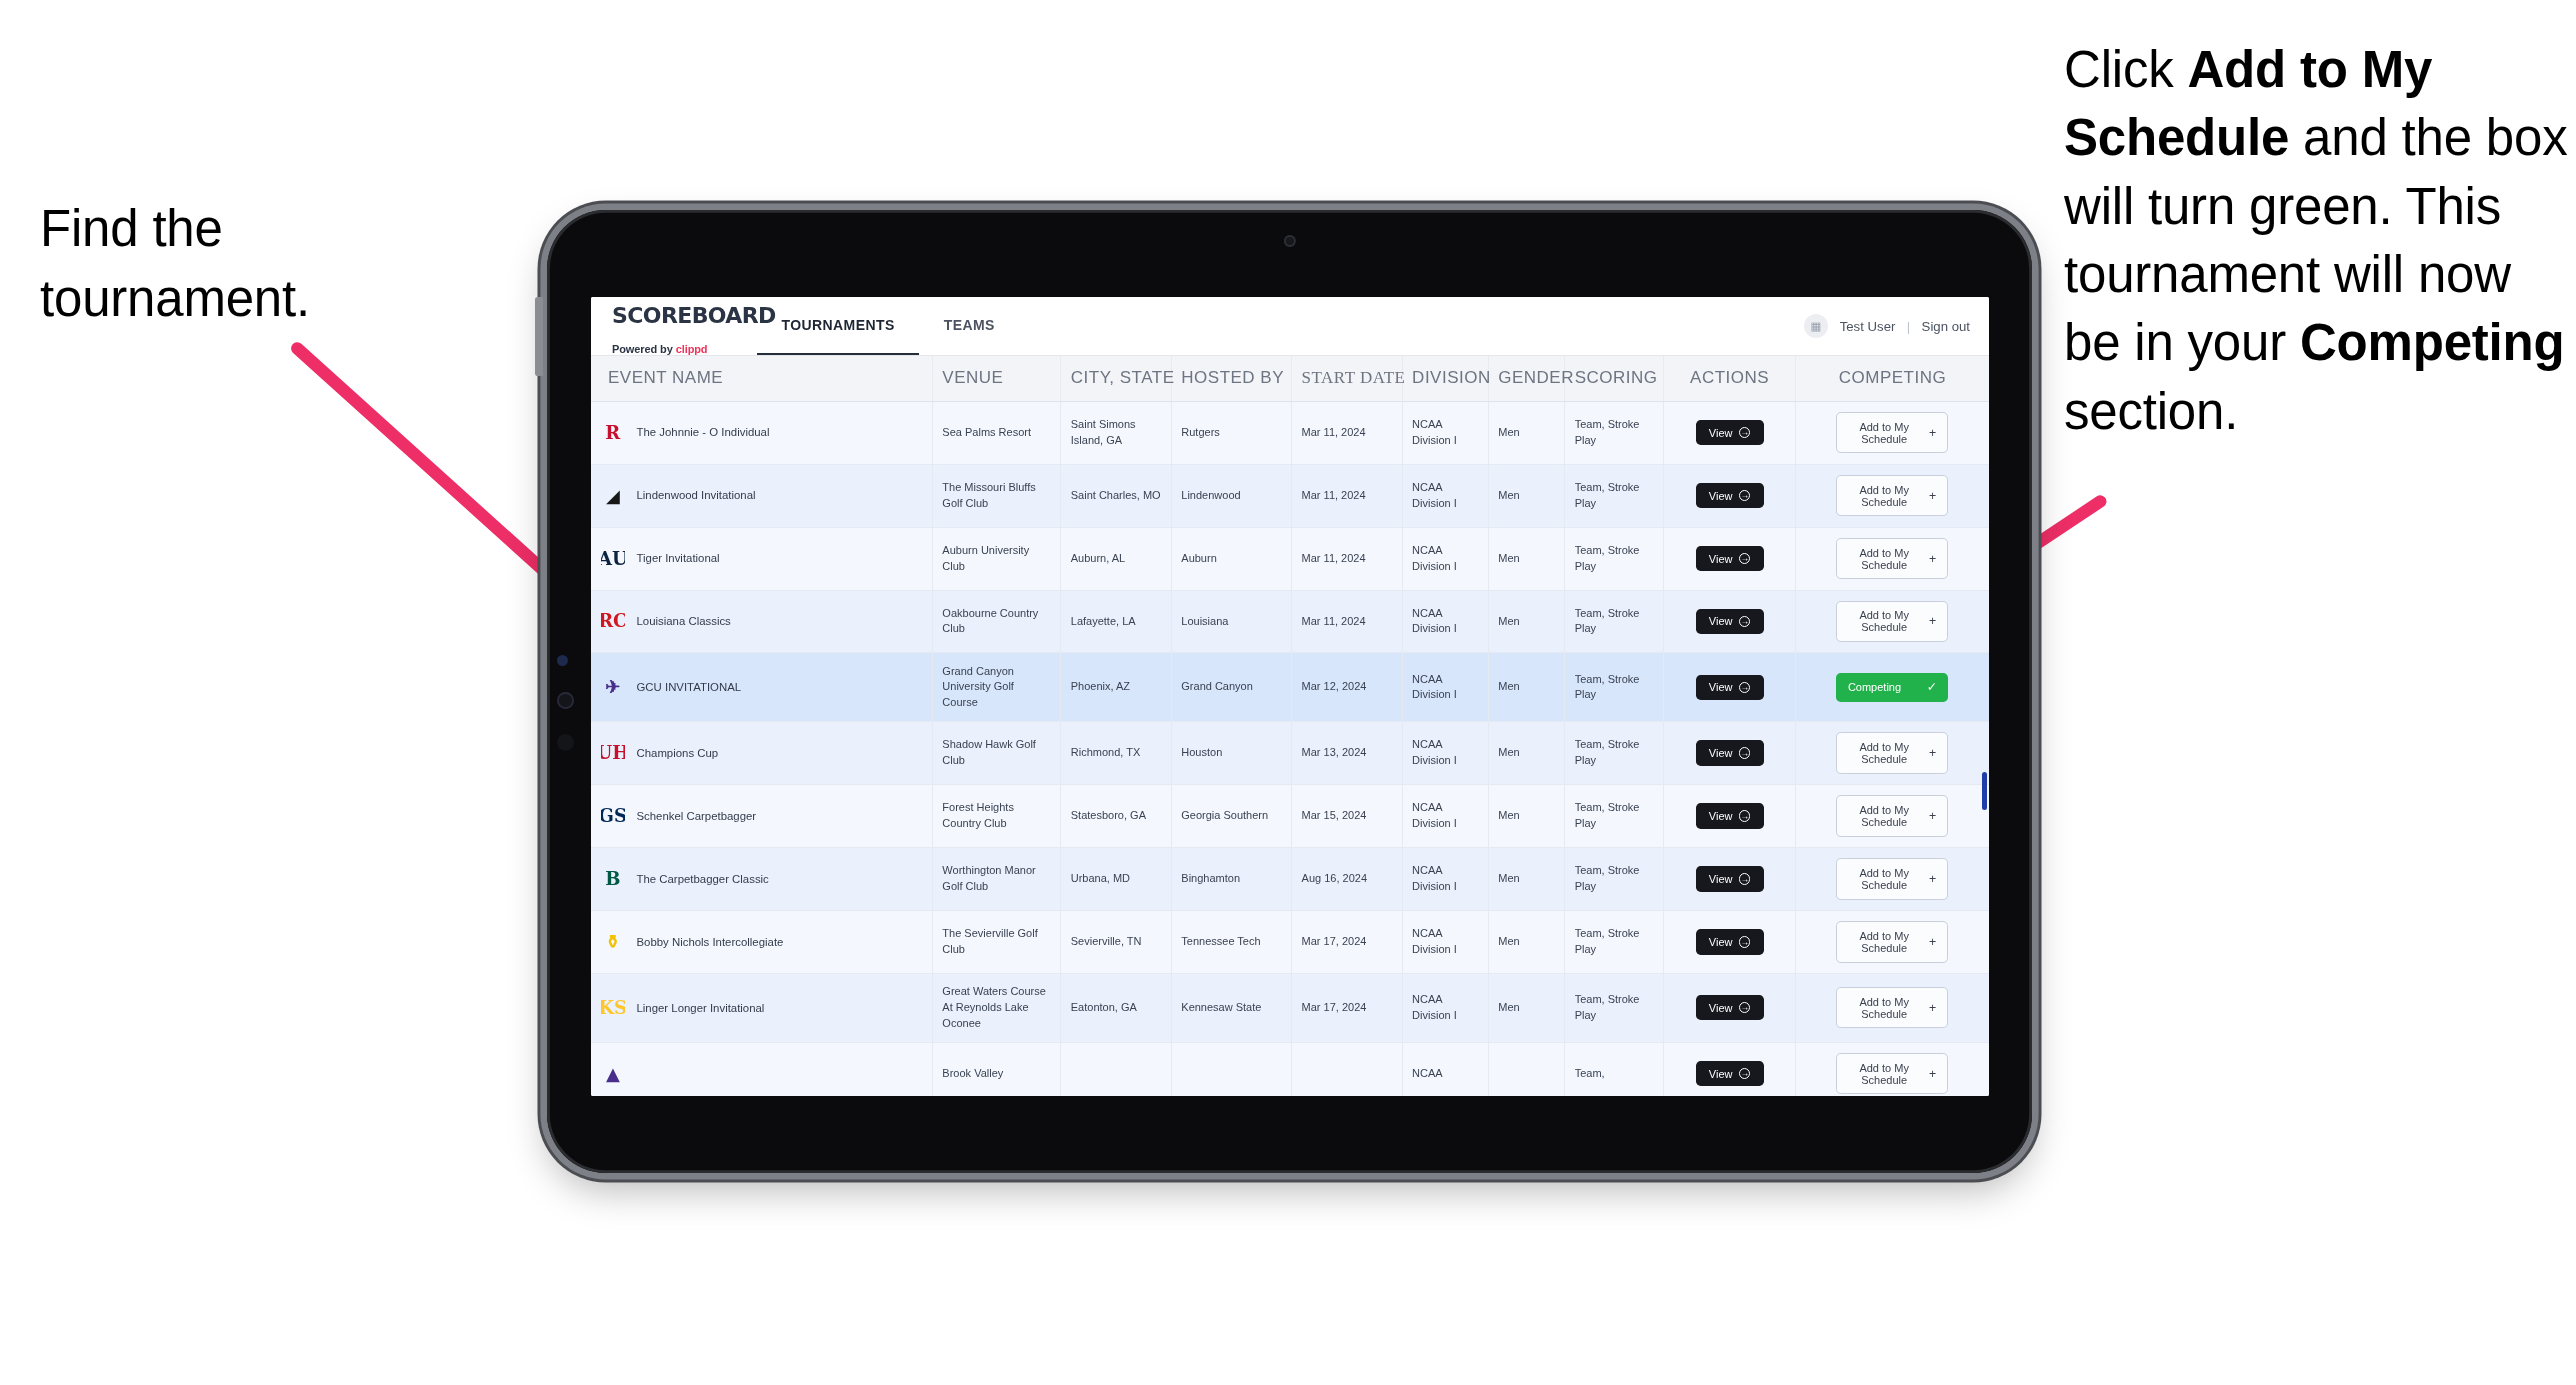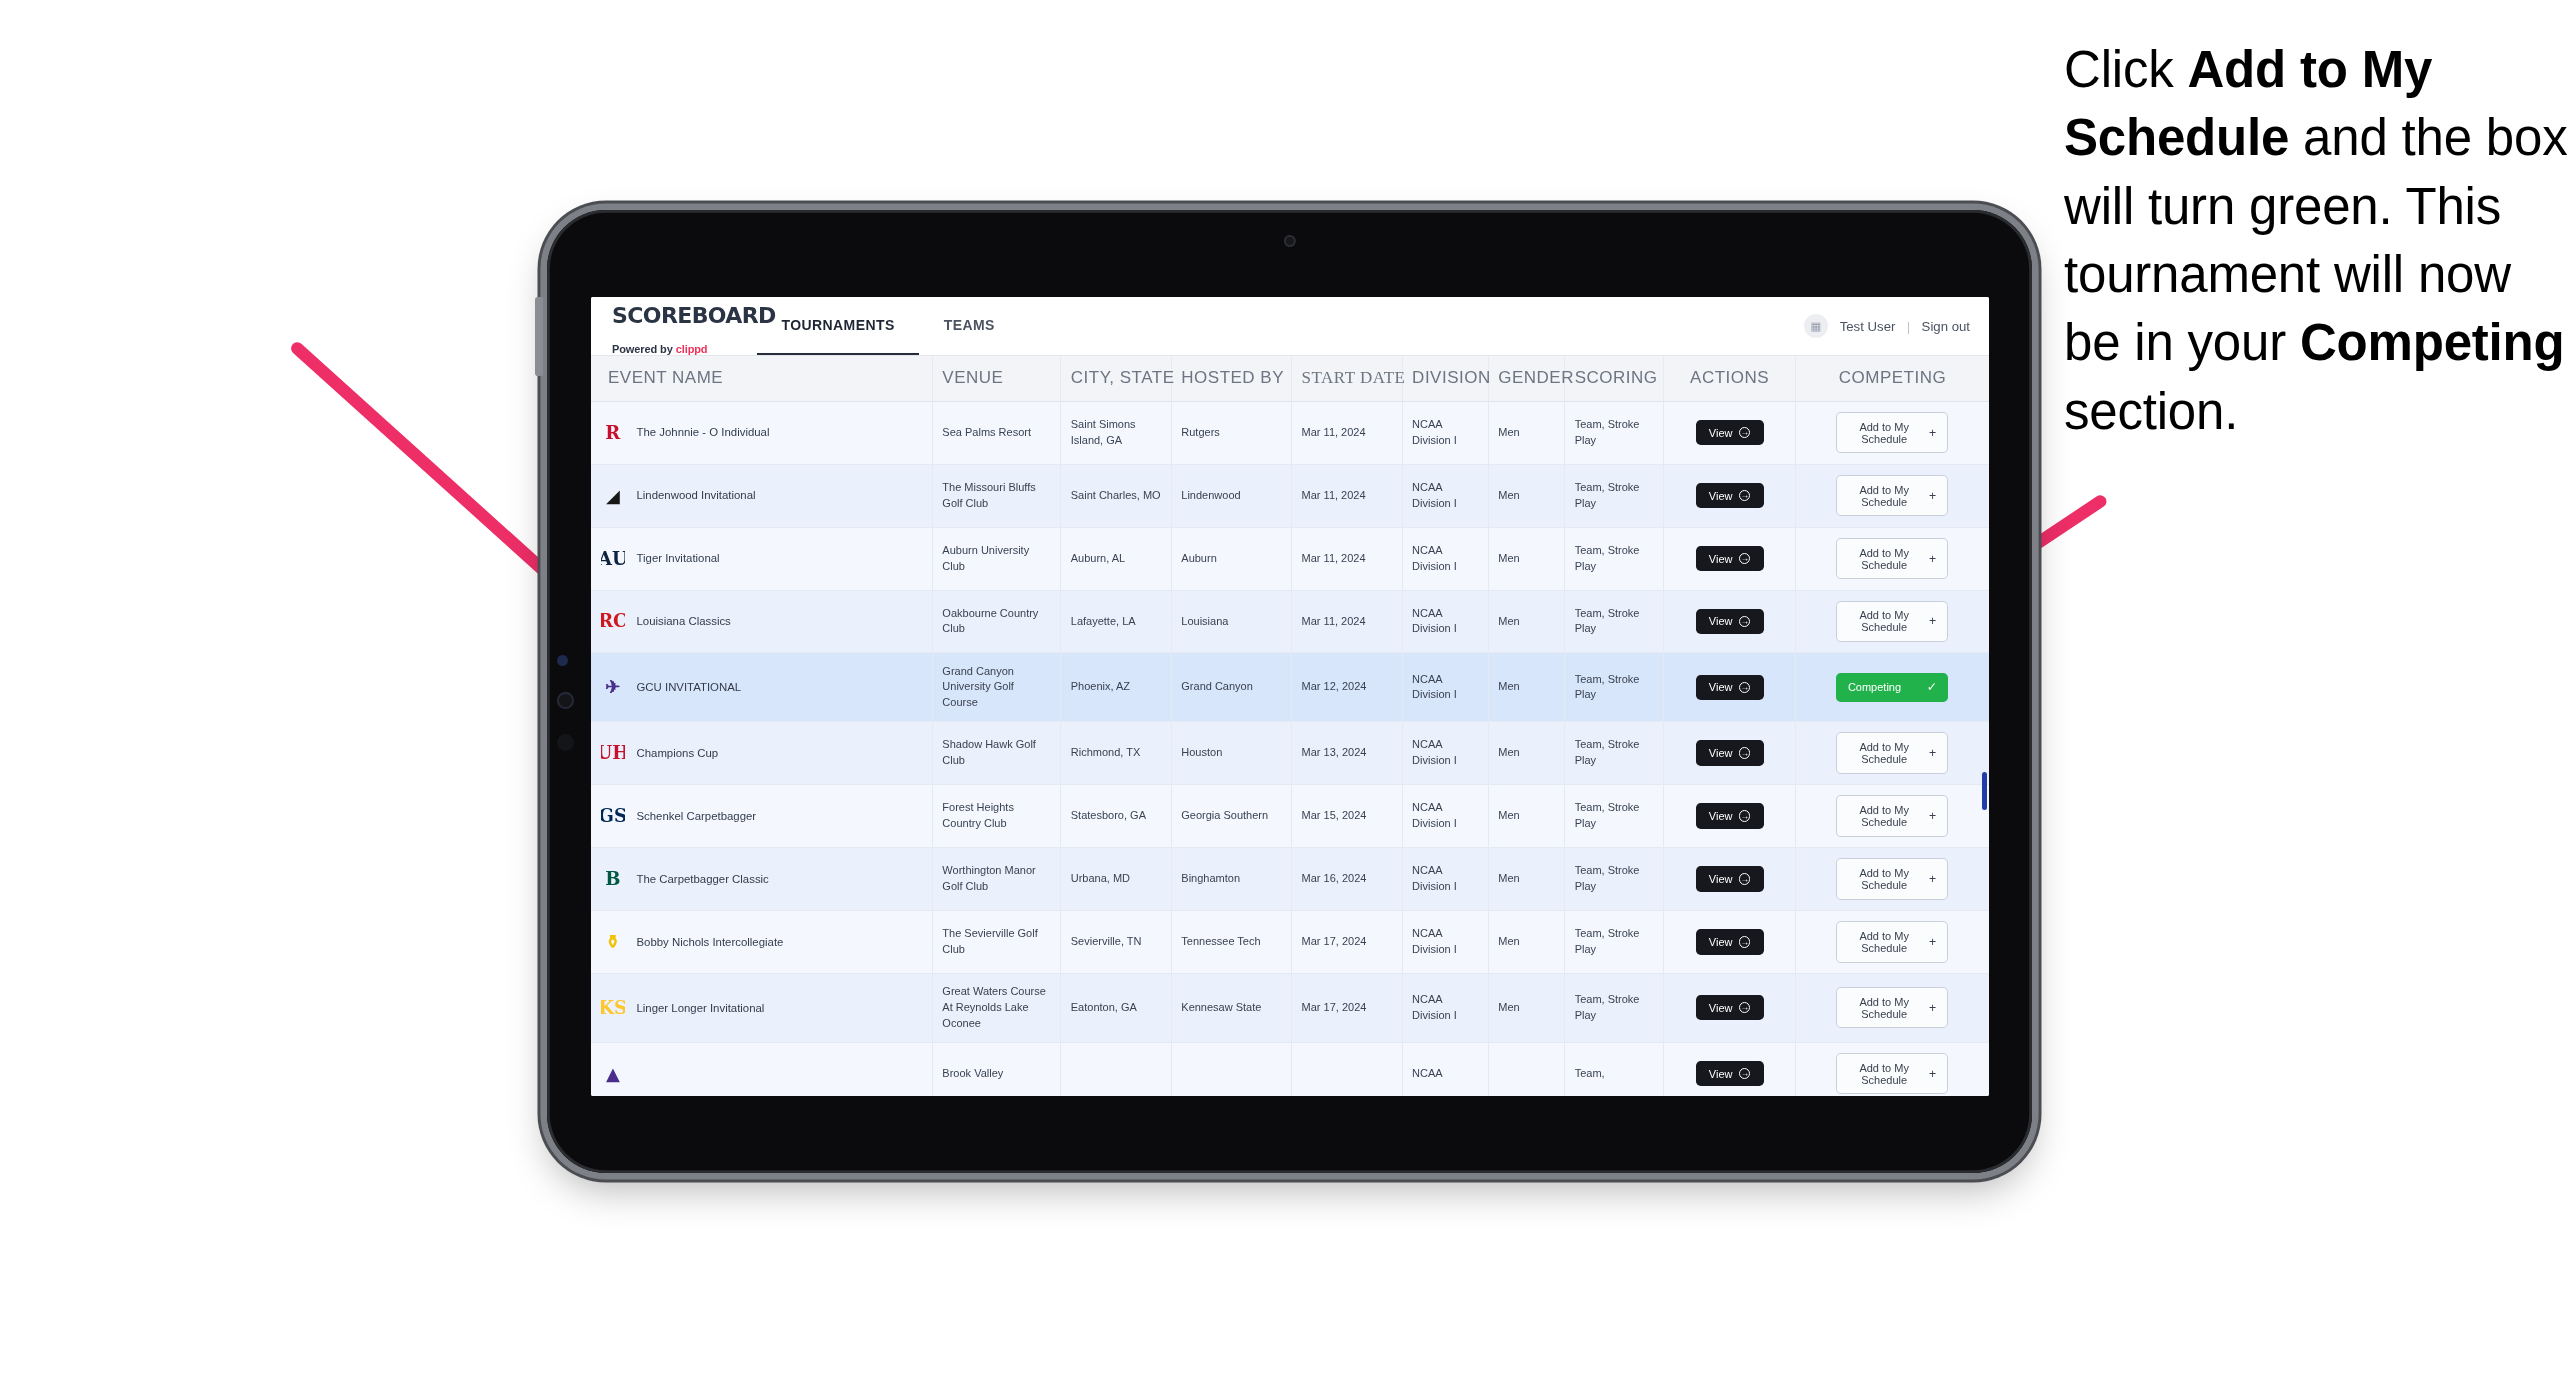--- a/index.html
+++ b/index.html
@@ -231,20 +231,21 @@
     position:absolute; right: 1.9px; top: 416px;
     width: 4.7px; height: 38px; border-radius: 2.8px;
     background:#1f3ea8;
   }
 </style>
 </head>
 <body>
 
 <div class="stage">
 
+  <div class="anno" id="anno-left">Find the tournament.</div>
 
   <div class="arrow-svg" id="arrow-left-wrap">
     <svg width="378" height="341" viewBox="0 0 400 360">
       <g>
         <line x1="14" y1="18" x2="318" y2="292" stroke="#ED2E67" stroke-width="13" stroke-linecap="round"></line>
         <polygon points="352,330 292,300 316,272" fill="#ED2E67"></polygon>
       </g>
     </svg>
   </div>
 
@@ -470,21 +471,21 @@
               <tr class="row-b">
                 <td class="event-cell">
                   <div class="event-inner">
                     <span class="team-logo" style="color:#005A43;background:transparent;">B</span>
                     <span class="event-name">The Carpetbagger Classic</span>
                   </div>
                 </td>
                 <td>Worthington Manor Golf Club</td>
                 <td>Urbana, MD</td>
                 <td>Binghamton</td>
-                <td>Mar 16, 2024</td>
+                <td>Aug 16, 2024</td>
                 <td>NCAA Division I</td>
                 <td>Men</td>
                 <td>Team, Stroke Play</td>
                 <td class="cell-center"><button class="btn-view">
                     <span>View</span>
                     <span class="ring">→</span>
                   </button></td>
                 <td class="cell-center"><button class="btn-add">
                     <span>Add to My Schedule</span>
                     <span class="plus">+</span>

